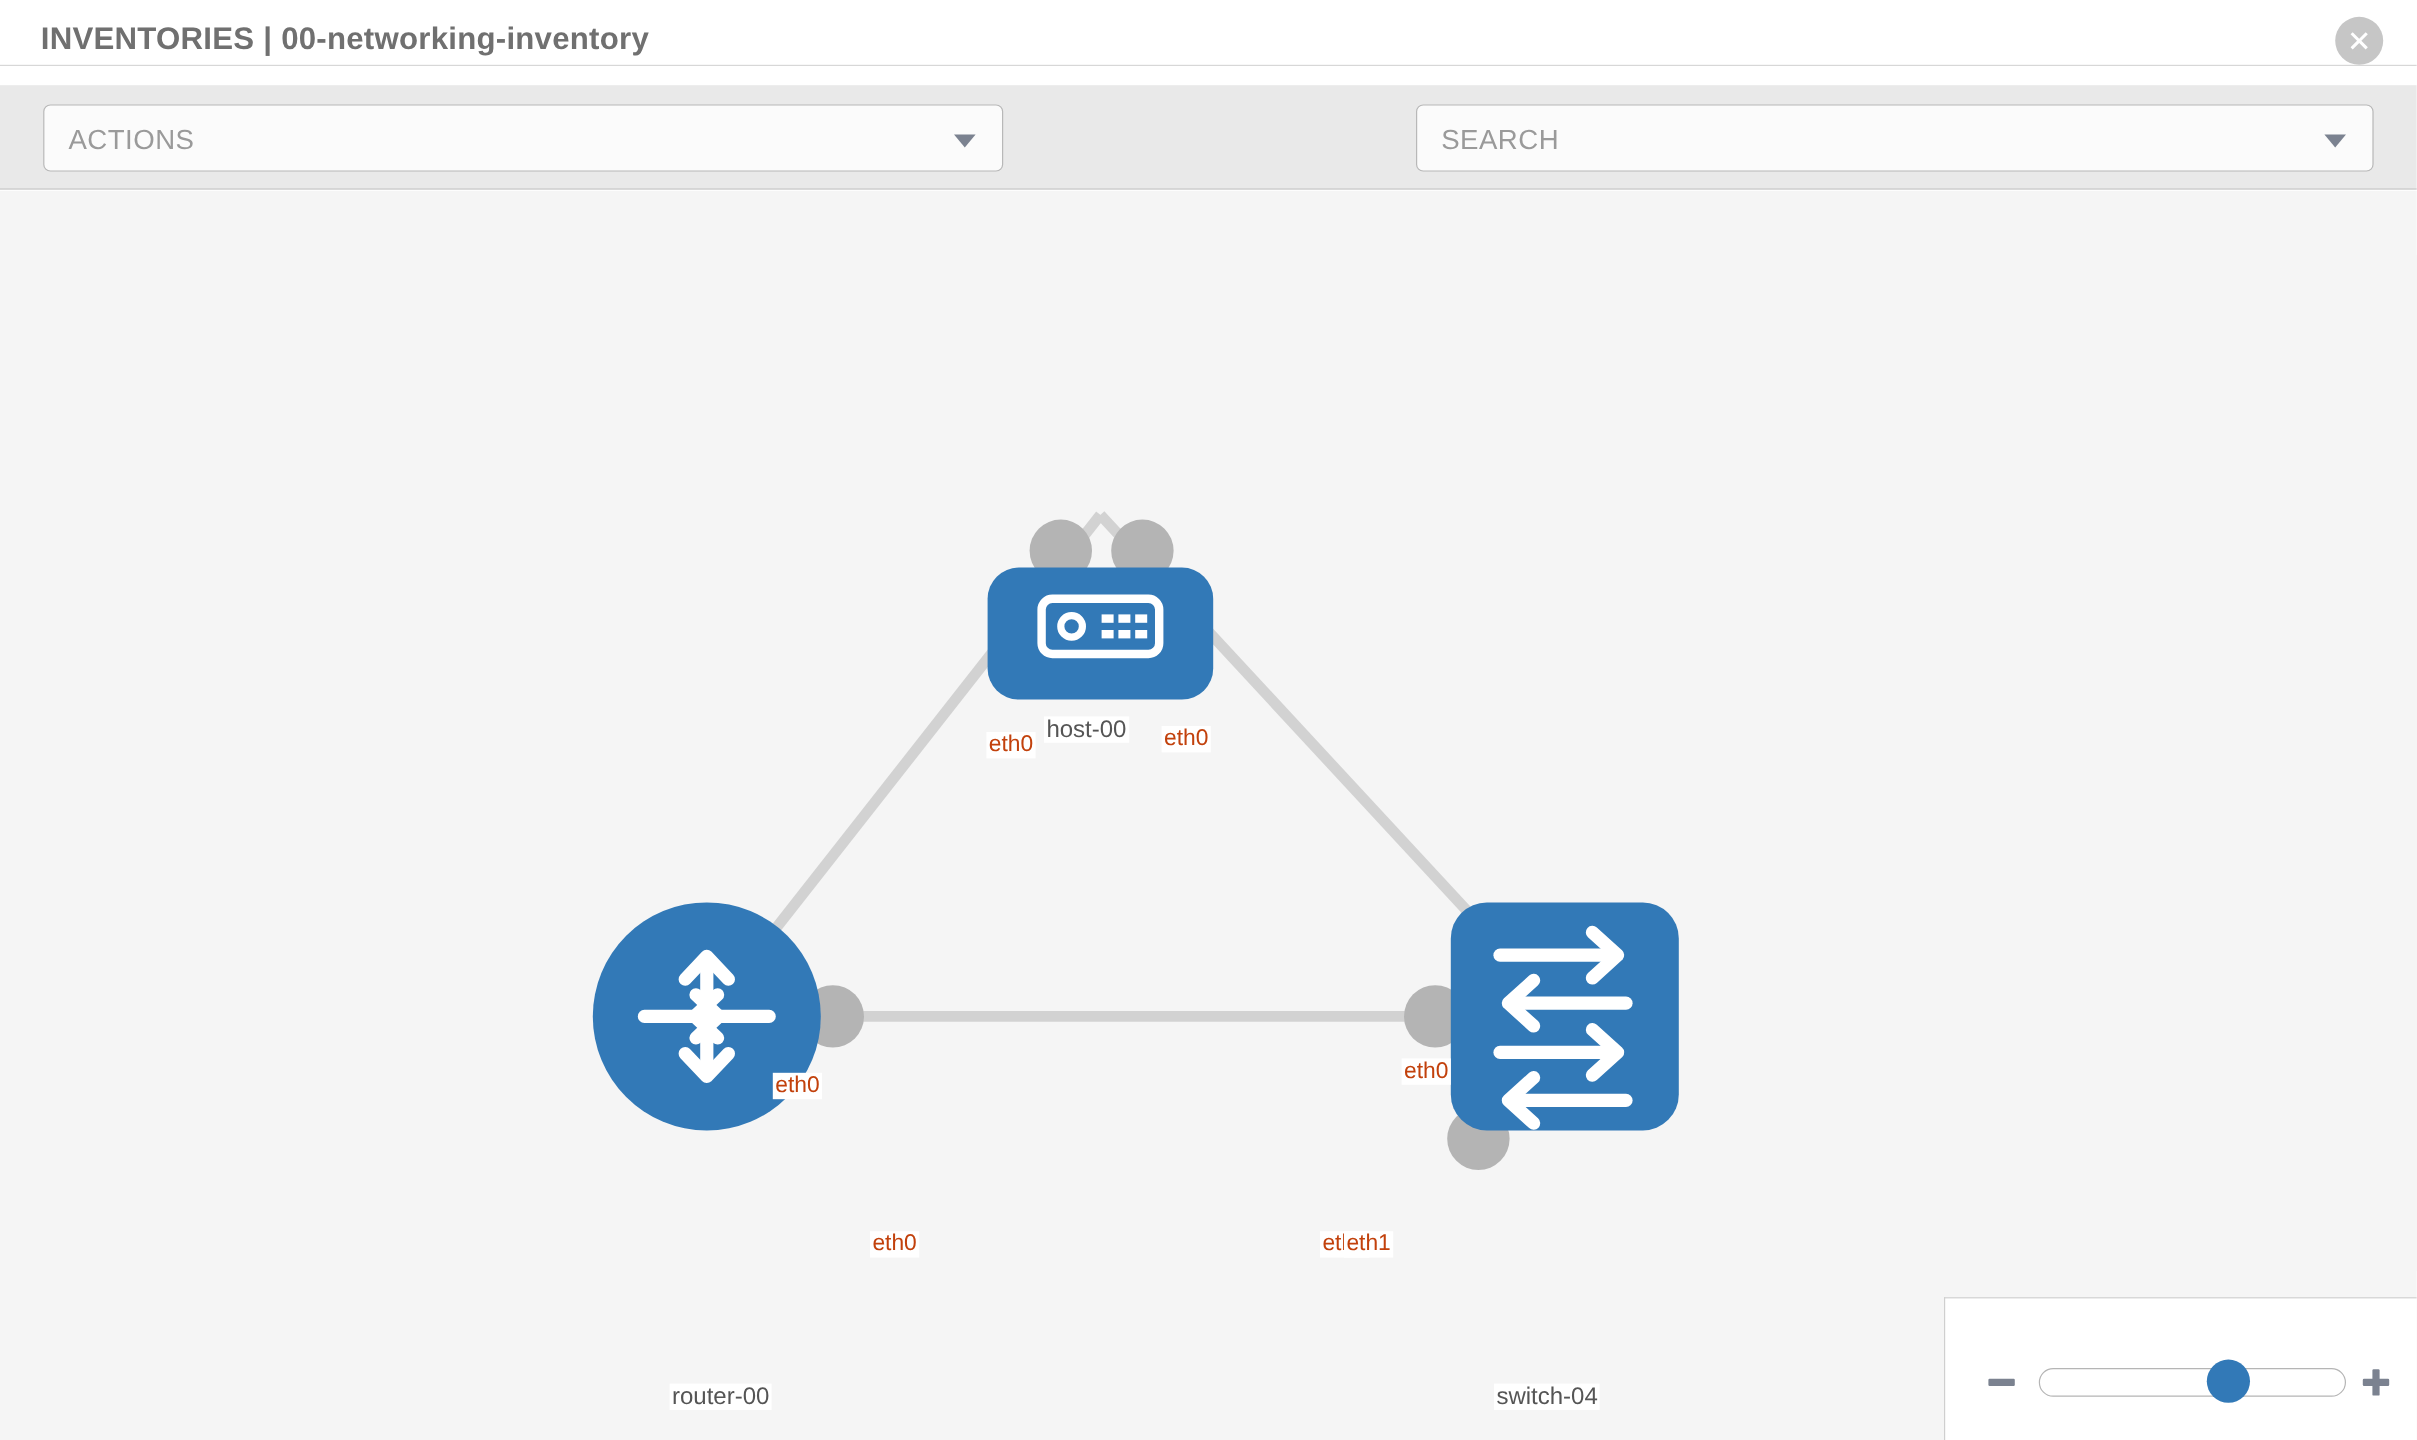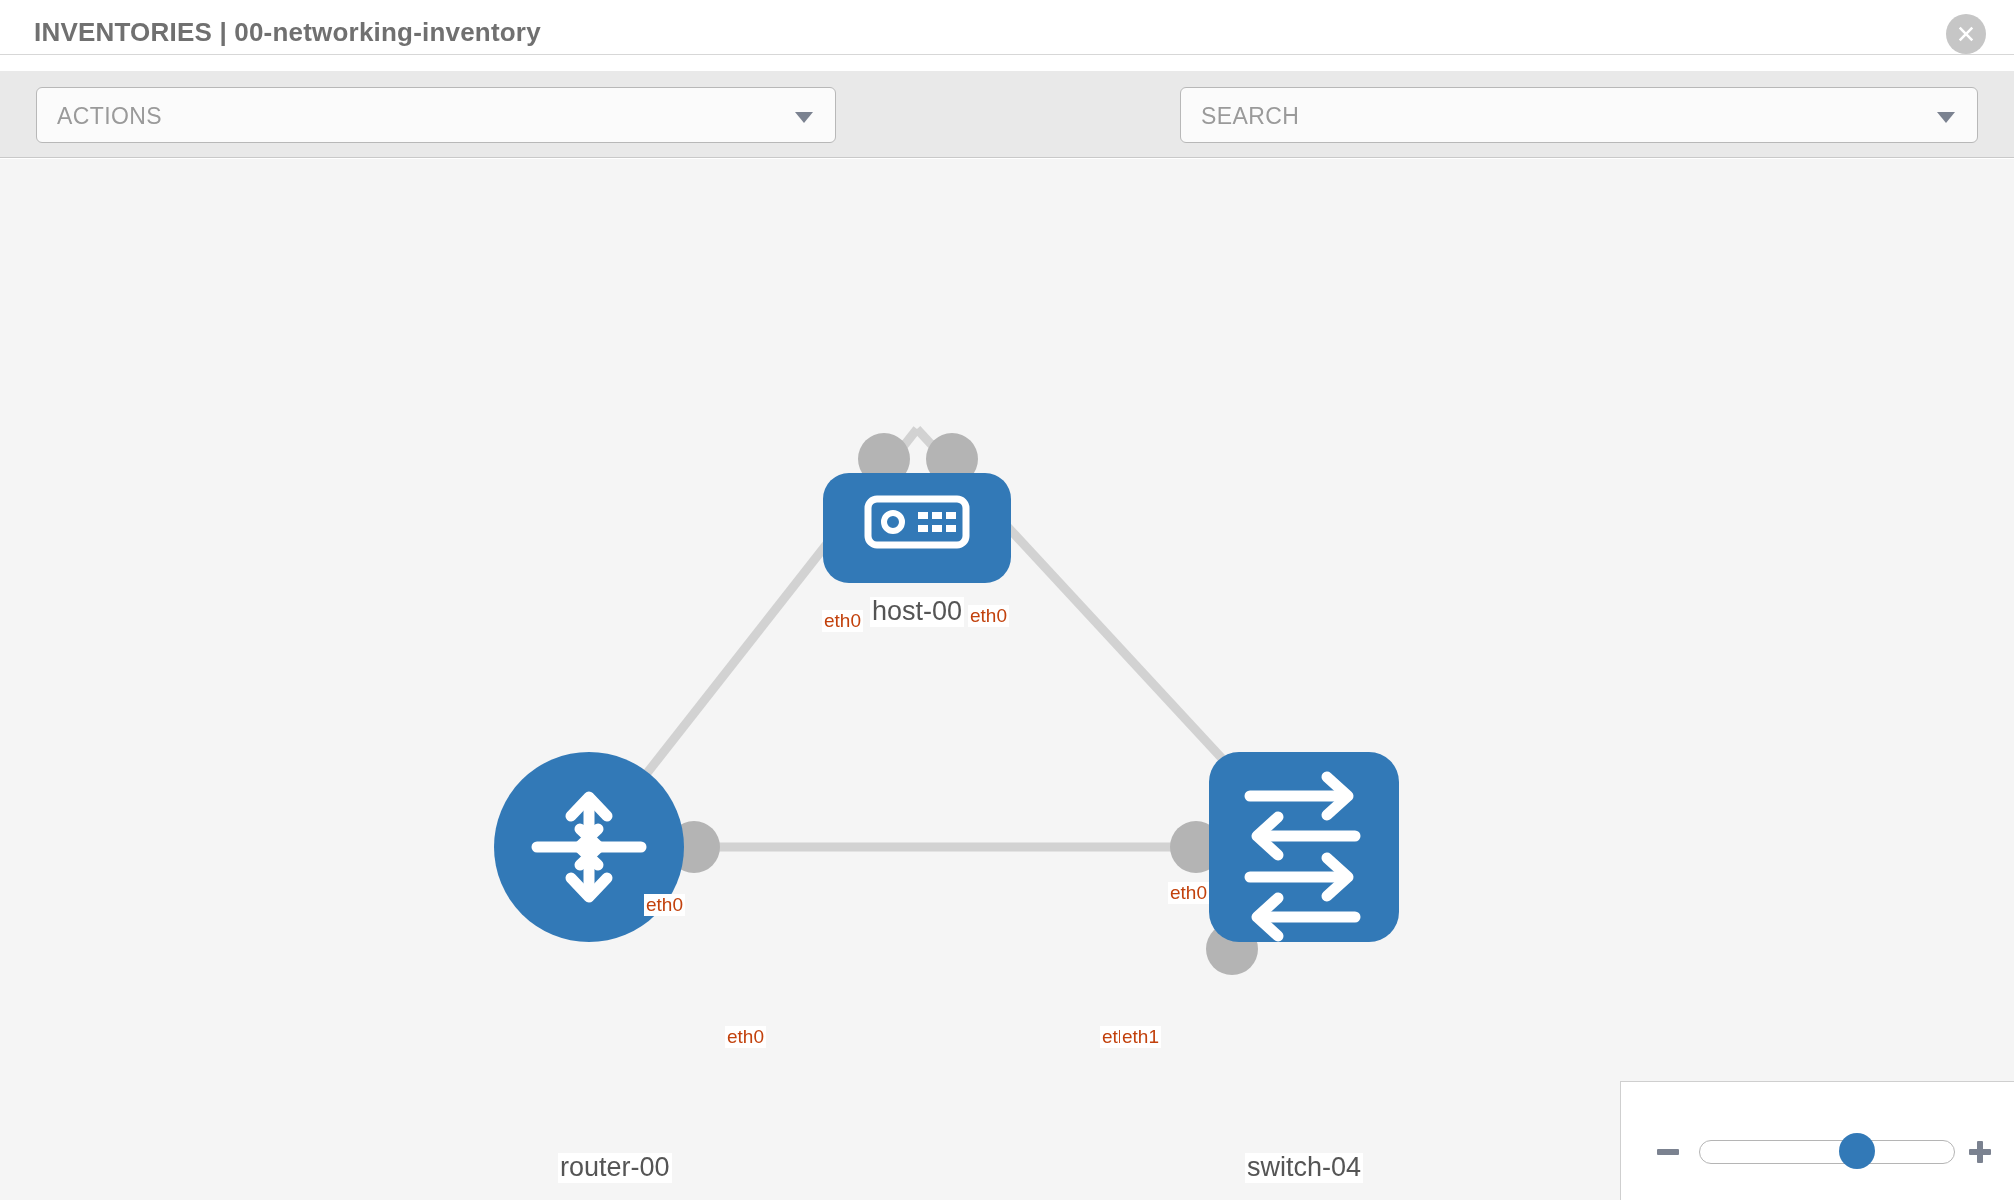--- a/index.html
+++ b/index.html
@@ -143,21 +143,21 @@
   #topo-svg {
     position: absolute;
     top: 0; left: 0;
     width: 2014px;
     height: 1041px;
   }
 
   
   .node-label {
     position: absolute;
-    font-size: 27px;
+    font-size: 20px;
     color: #555555;
     background: #ffffff;
     white-space: nowrap;
     padding: 0 2px;
     line-height: 1.1;
   }
   .edge-label {
     position: absolute;
     font-size: 19px;
     color: #c2410c;

